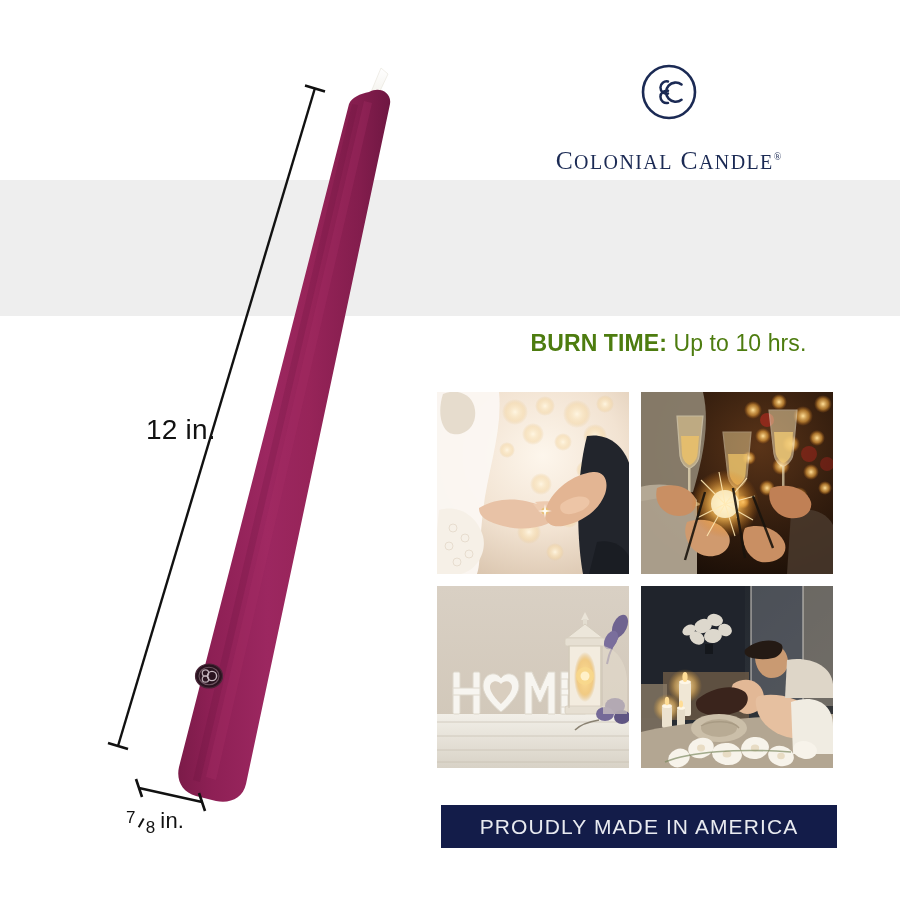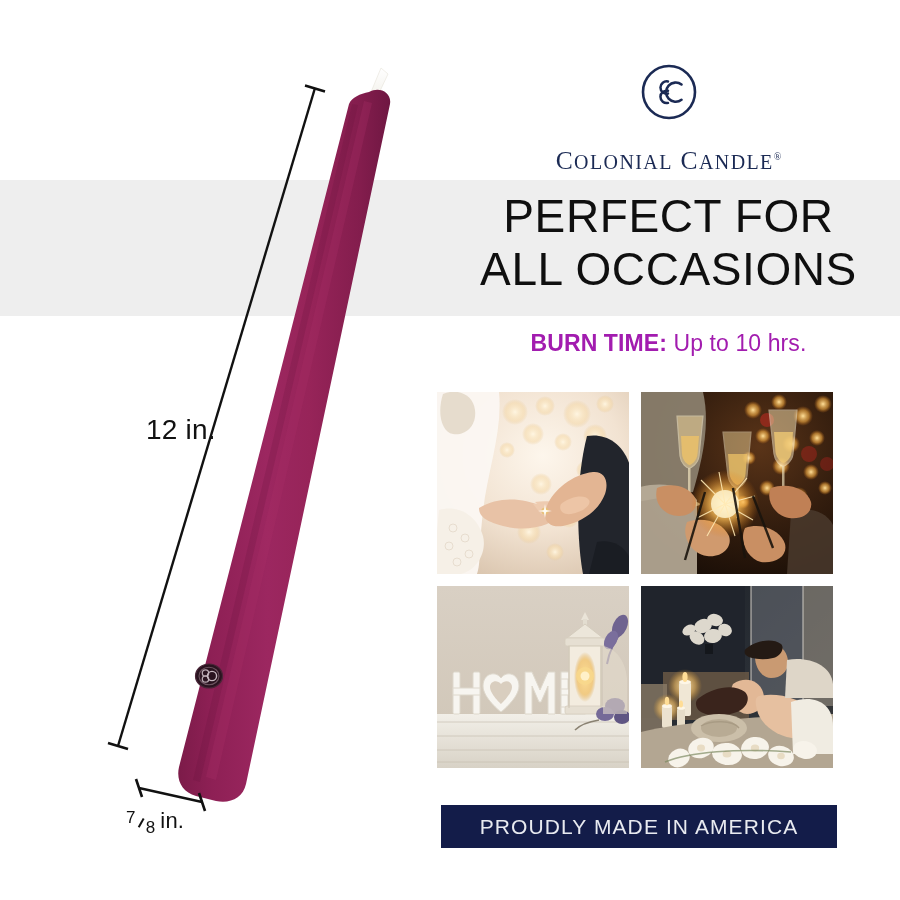--- a/index.html
+++ b/index.html
@@ -135,21 +135,21 @@
   .headline .hl-line { display: block; }
 
   
   .burn-time {
     position: absolute;
     left: 0;
     top: 330px;
     width: 463px;
     text-align: center;
     font-size: 23px;
-    color: #a21caf;
+    color: #4d7c0f;
     letter-spacing: 0.1px;
   }
   .burn-time .bt-label { font-weight: bold; }
   .burn-time .bt-value { font-weight: 400; }
 
   
   .photo-grid {
     position: absolute;
     left: 0;
     top: 392px;
@@ -264,24 +264,20 @@
         <path d="M 29 19.5 A 6.2 6.2 0 1 0 29 31.6" fill="none" stroke="#1b2a54" stroke-width="2.5" stroke-linecap="round"></path>
         <path d="M 29 28.8 A 6.2 6.2 0 1 0 29 40.9" fill="none" stroke="#1b2a54" stroke-width="2.5" stroke-linecap="round"></path>
         <path d="M 42.5 22.5 A 9.6 9.6 0 1 0 42.5 37.8" fill="none" stroke="#1b2a54" stroke-width="2.6" stroke-linecap="round"></path>
       </svg>
       <div class="logo-wordmark">
         <span class="big">C</span><span class="sm">OLONIAL</span>
         <span class="big">C</span><span class="sm">ANDLE</span><span class="reg">®</span>
       </div>
     </div>
 
-    <div class="headline">
-      <span class="hl-line">PERFECT FOR</span>
-      <span class="hl-line">ALL OCCASIONS</span>
-    </div>
 
     <div class="burn-time">
       <span class="bt-label">BURN TIME:</span>
       <span class="bt-value">Up to 10 hrs.</span>
     </div>
 
     <div class="photo-grid">
 
       <div class="photo">
         <svg viewBox="0 0 192 182" preserveAspectRatio="xMidYMid slice">

